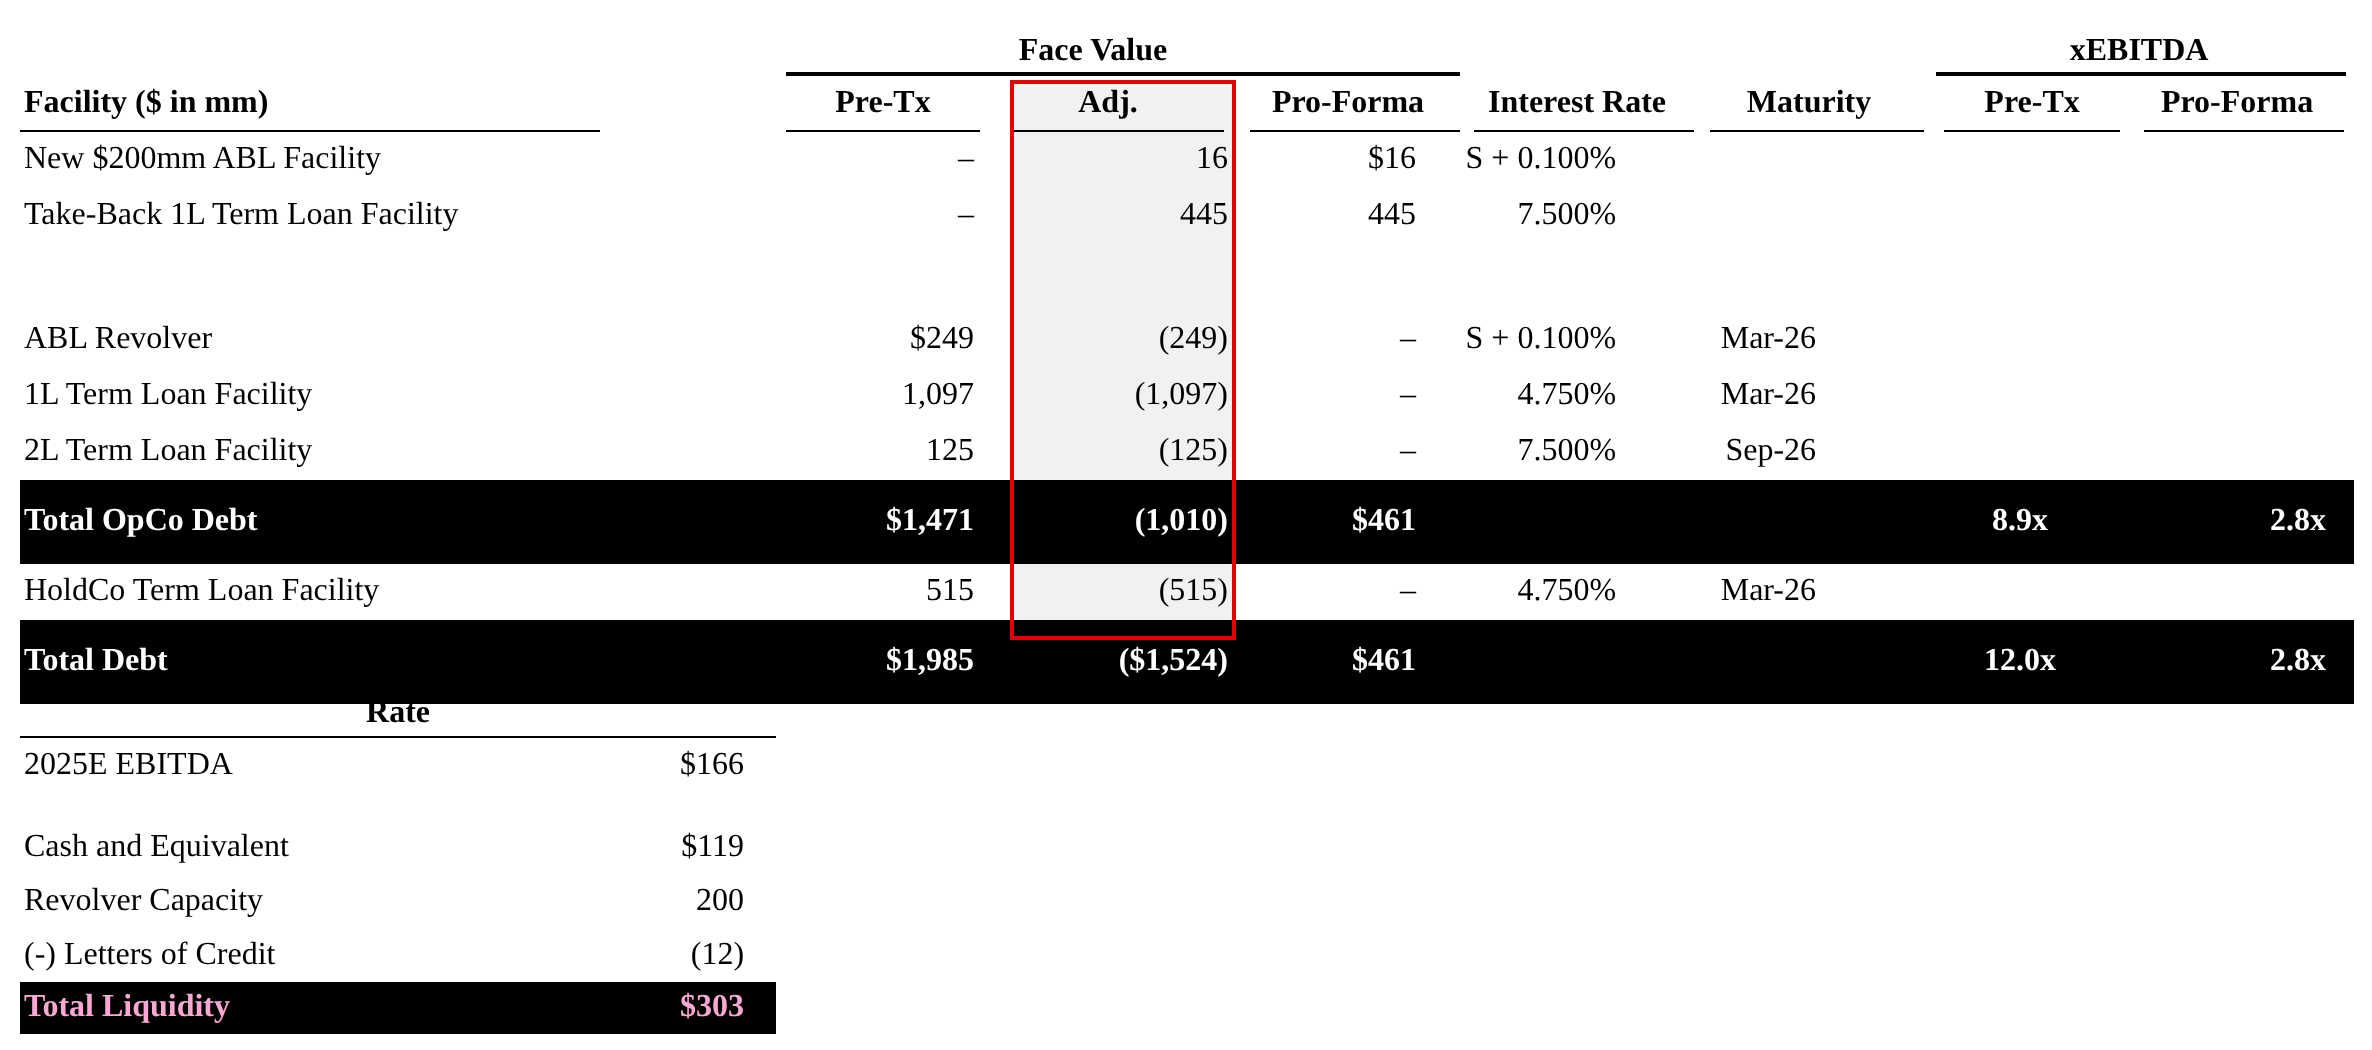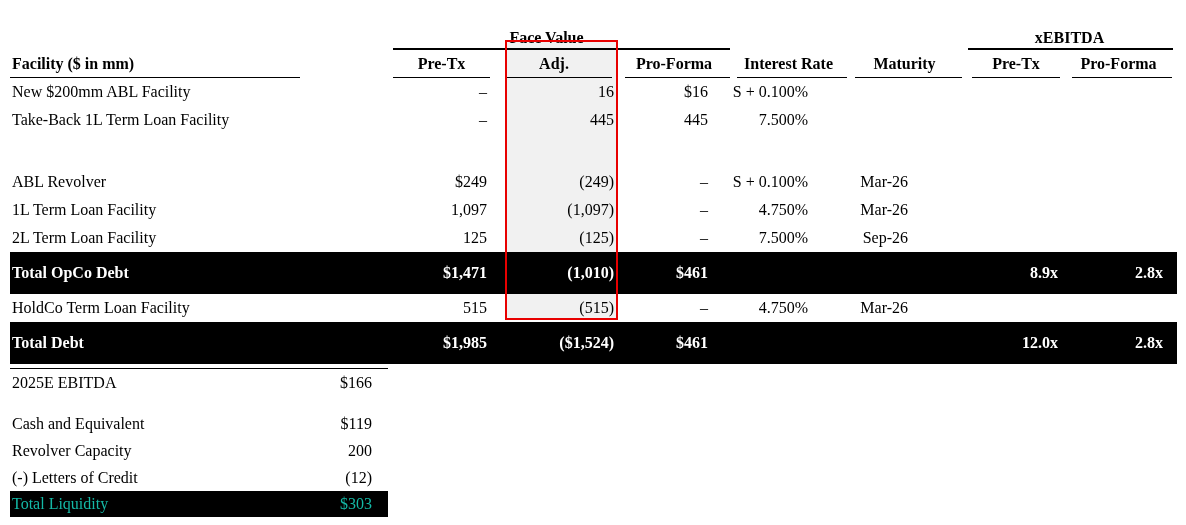--- a/index.html
+++ b/index.html
@@ -7,21 +7,21 @@
     width:1186px;height:525px;position:relative;overflow:hidden;
     background:#ffffff;color:#000000;
     font-family:"Liberation Serif","DejaVu Serif",serif;
     font-size:16px;line-height:1;
   }
   table{border-collapse:collapse;table-layout:fixed;}
   td,th{padding:0;margin:0;vertical-align:middle;white-space:nowrap;overflow:visible;font-weight:normal;}
 
   
   .cap-wrap{position:absolute;left:10px;top:14px;width:1167px;}
-  .cap-table{width:1167px;position:relative;margin-top:12px;}
+  .cap-table{width:1167px;position:relative;}
 
   
   .shade{position:absolute;left:495px;top:26px;width:113px;height:280px;background:#f1f1f1;z-index:-1;}
   
   .redbox{position:absolute;left:495px;top:26px;width:113px;height:280px;
           border:2px solid #e80000;box-sizing:border-box;background:transparent;z-index:2;pointer-events:none;}
 
   tr.ghdr{height:24px;}
   tr.chdr{height:28px;}
   tr.data{height:28px;}
@@ -44,31 +44,31 @@
   th.h-xpre::after{left:10px;right:0;}
   th.h-xpf::after{left:12px;right:5px;}
   th.h-fv{padding-right:30px;}
 
   .c-name{text-align:left;padding-left:2px;}
   .c-pretx{text-align:right;padding-right:3px;}
   .c-adj{text-align:right;padding-right:4px;}
   .c-pf{text-align:right;padding-right:22px;}
   .c-rate{text-align:right;padding-right:39px;}
   .c-mat{text-align:right;padding-right:54px;}
-  .c-xpre{text-align:right;padding-right:2px;}
+  .c-xpre{text-align:center;padding-right:2px;}
   .c-xpf{text-align:right;padding-right:14px;}
 
   
   .memo-wrap{position:absolute;left:10px;top:345px;width:378px;}
   .memo-table{width:378px;}
   tr.mhdr{height:24px;}
   tr.mrow{height:27px;}
   tr.mspacer{height:14px;}
   tr.mtotal{height:26px;}
-  tr.mtotal td{background:#000000;color:#14b8a6;font-weight:normal;}
+  tr.mtotal td{background:#000000;color:#f9a8d4;font-weight:bold;}
   .m-label{text-align:left;padding-left:2px;}
   .m-value{text-align:right;padding-right:16px;}
   th.h-memo::after{left:0;right:0;height:1.5px;}
 </style>
 </head>
 <body>
 
 <div class="cap-wrap">
   <div class="shade"></div>
   <div class="redbox"></div>

